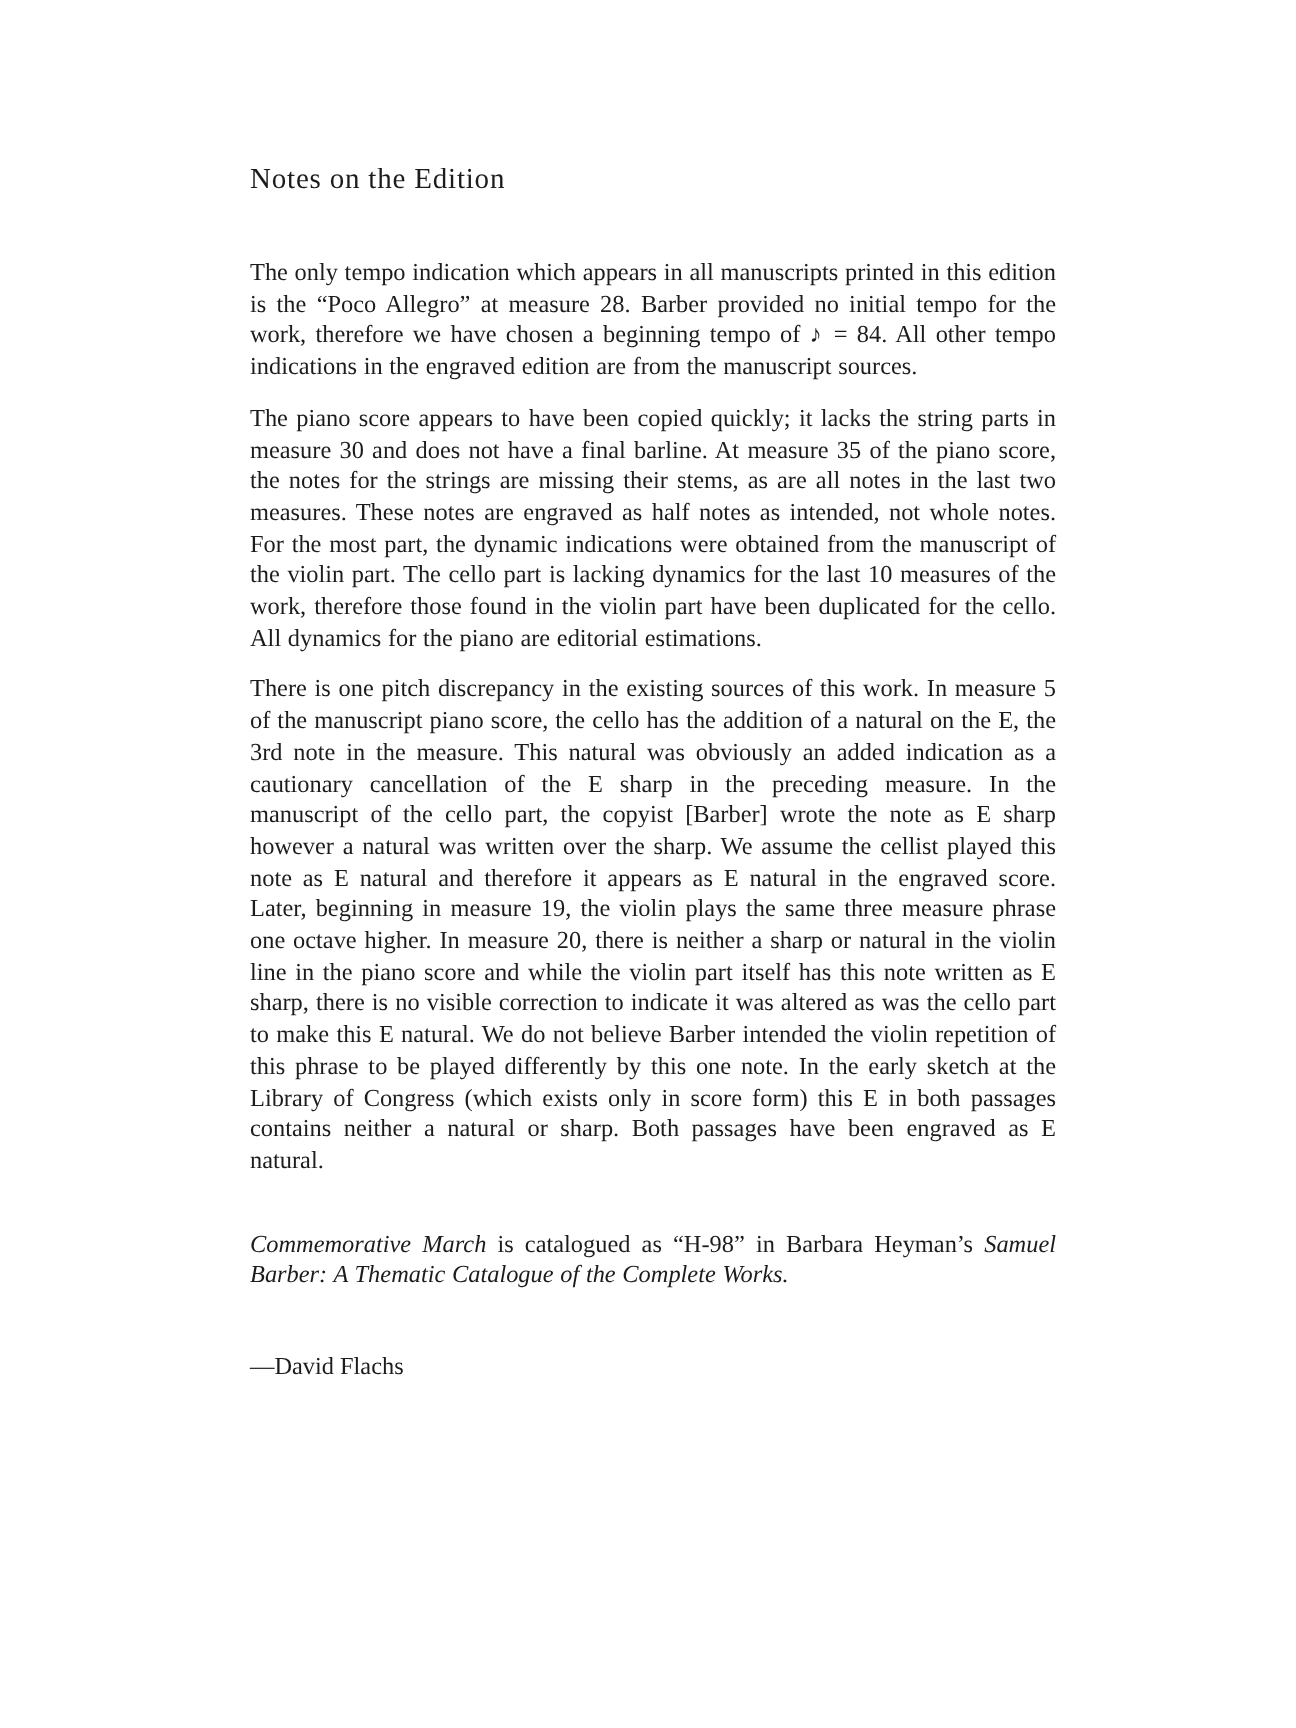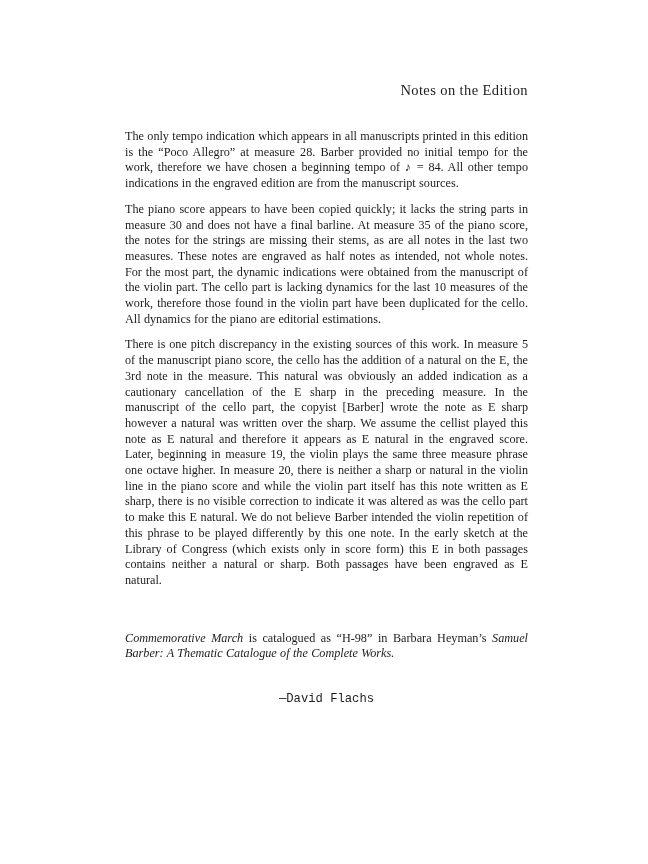--- a/index.html
+++ b/index.html
@@ -18,41 +18,40 @@
   }
   .content {
     position: absolute;
     left: 125px;
     top: 82px;
     width: 403px;
   }
   .title {
     font-size: 14.5px;
     font-weight: normal;
-    text-align: right;
+    text-align: left;
     letter-spacing: 0.4px;
     margin: 0 0 30px 0;
   }
   .para {
     font-size: 12.2px;
     line-height: 15.7px;
     text-align: justify;
     margin: 0 0 10px 0;
     word-spacing: 0.3px;
   }
   .catalog {
-    margin-top: 42px;
+    margin-top: 26px;
     margin-bottom: 0;
   }
   .signature {
     font-size: 12.2px;
     line-height: 15.7px;
-    text-align: center;
+    text-align: left;
     margin: 30px 0 0 0;
-    font-family: Liberation Mono, monospace;
   }
 </style>
 </head>
 <body>
 
 <div class="page">
   <div class="content">
     <h1 class="title">Notes on the Edition</h1>
 
 

